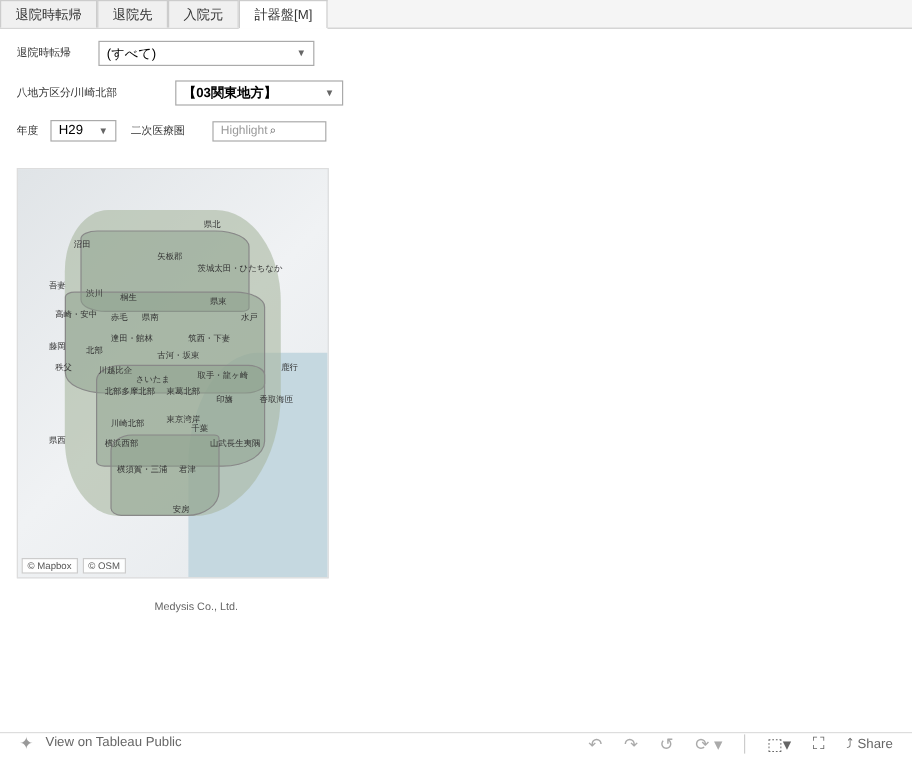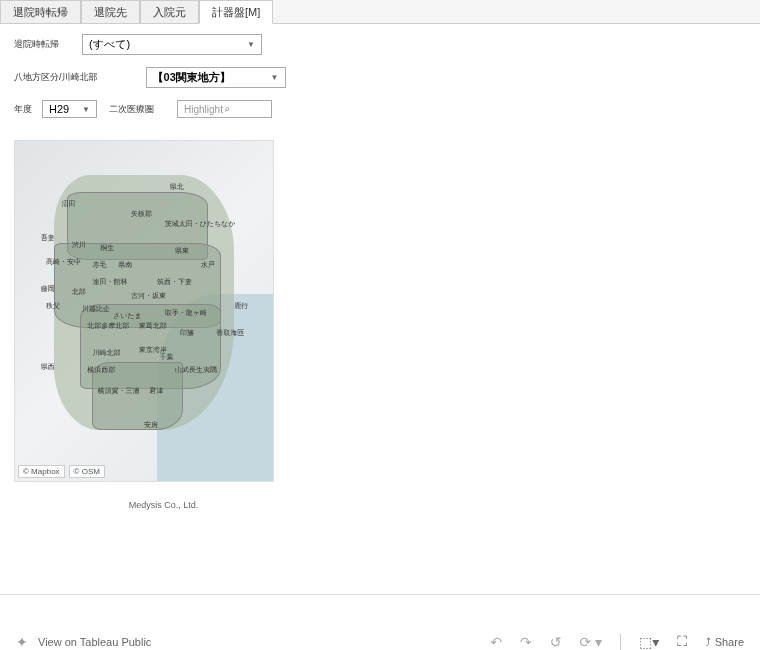--- a/index.html
+++ b/index.html
@@ -34,21 +34,21 @@
     .r3 { left: 25%; top: 48%; width: 55%; height: 25%; border-radius: 15% 10% 25% 5%; }
     .r4 { left: 30%; top: 65%; width: 35%; height: 20%; border-radius: 20% 5% 30% 10%; }
     
     .map-label { position: absolute; font-size: 7px; color: #333; white-space: nowrap; pointer-events: none; }
     
     .attribution { position: absolute; bottom: 3px; left: 3px; display: flex; gap: 4px; }
     .attr-box { background: rgba(255,255,255,0.9); border: 1px solid #ccc; padding: 1px 4px; font-size: 8px; color: #555; text-align: center; }
     
     .footer-text { text-align: center; font-size: 9px; color: #666; margin-top: 18px; width: 288px; padding-left: 39px; }
     
-    .toolbar { position: absolute; bottom: 0; left: 0; right: 0; height: 56px; border-top: 1px solid #ddd; display: flex; align-items: flex-end; padding: 0 16px; background: #fff; margin-top: 22px; }
+    .toolbar { position: absolute; bottom: 0; left: 0; right: 0; height: 40px; border-top: 1px solid #ddd; display: flex; align-items: flex-start; padding: 0 16px; background: #fff; margin-top: 22px; }
     .toolbar-left { display: flex; align-items: center; gap: 6px; cursor: pointer; }
     .tableau-icon { width: 16px; height: 16px; position: relative; }
     .tableau-icon::before { content: '✦'; color: #999; font-size: 14px; }
     .toolbar-text { font-size: 11px; color: #666; }
     .toolbar-right { margin-left: auto; display: flex; align-items: center; gap: 18px; }
     .tb-btn { color: #aaa; cursor: pointer; font-size: 14px; }
     .tb-btn.dark { color: #666; }
     .divider { width: 1px; height: 16px; background: #ccc; }
     .share-btn { display: flex; align-items: center; gap: 4px; color: #666; font-size: 11px; cursor: pointer; }
   </style>

